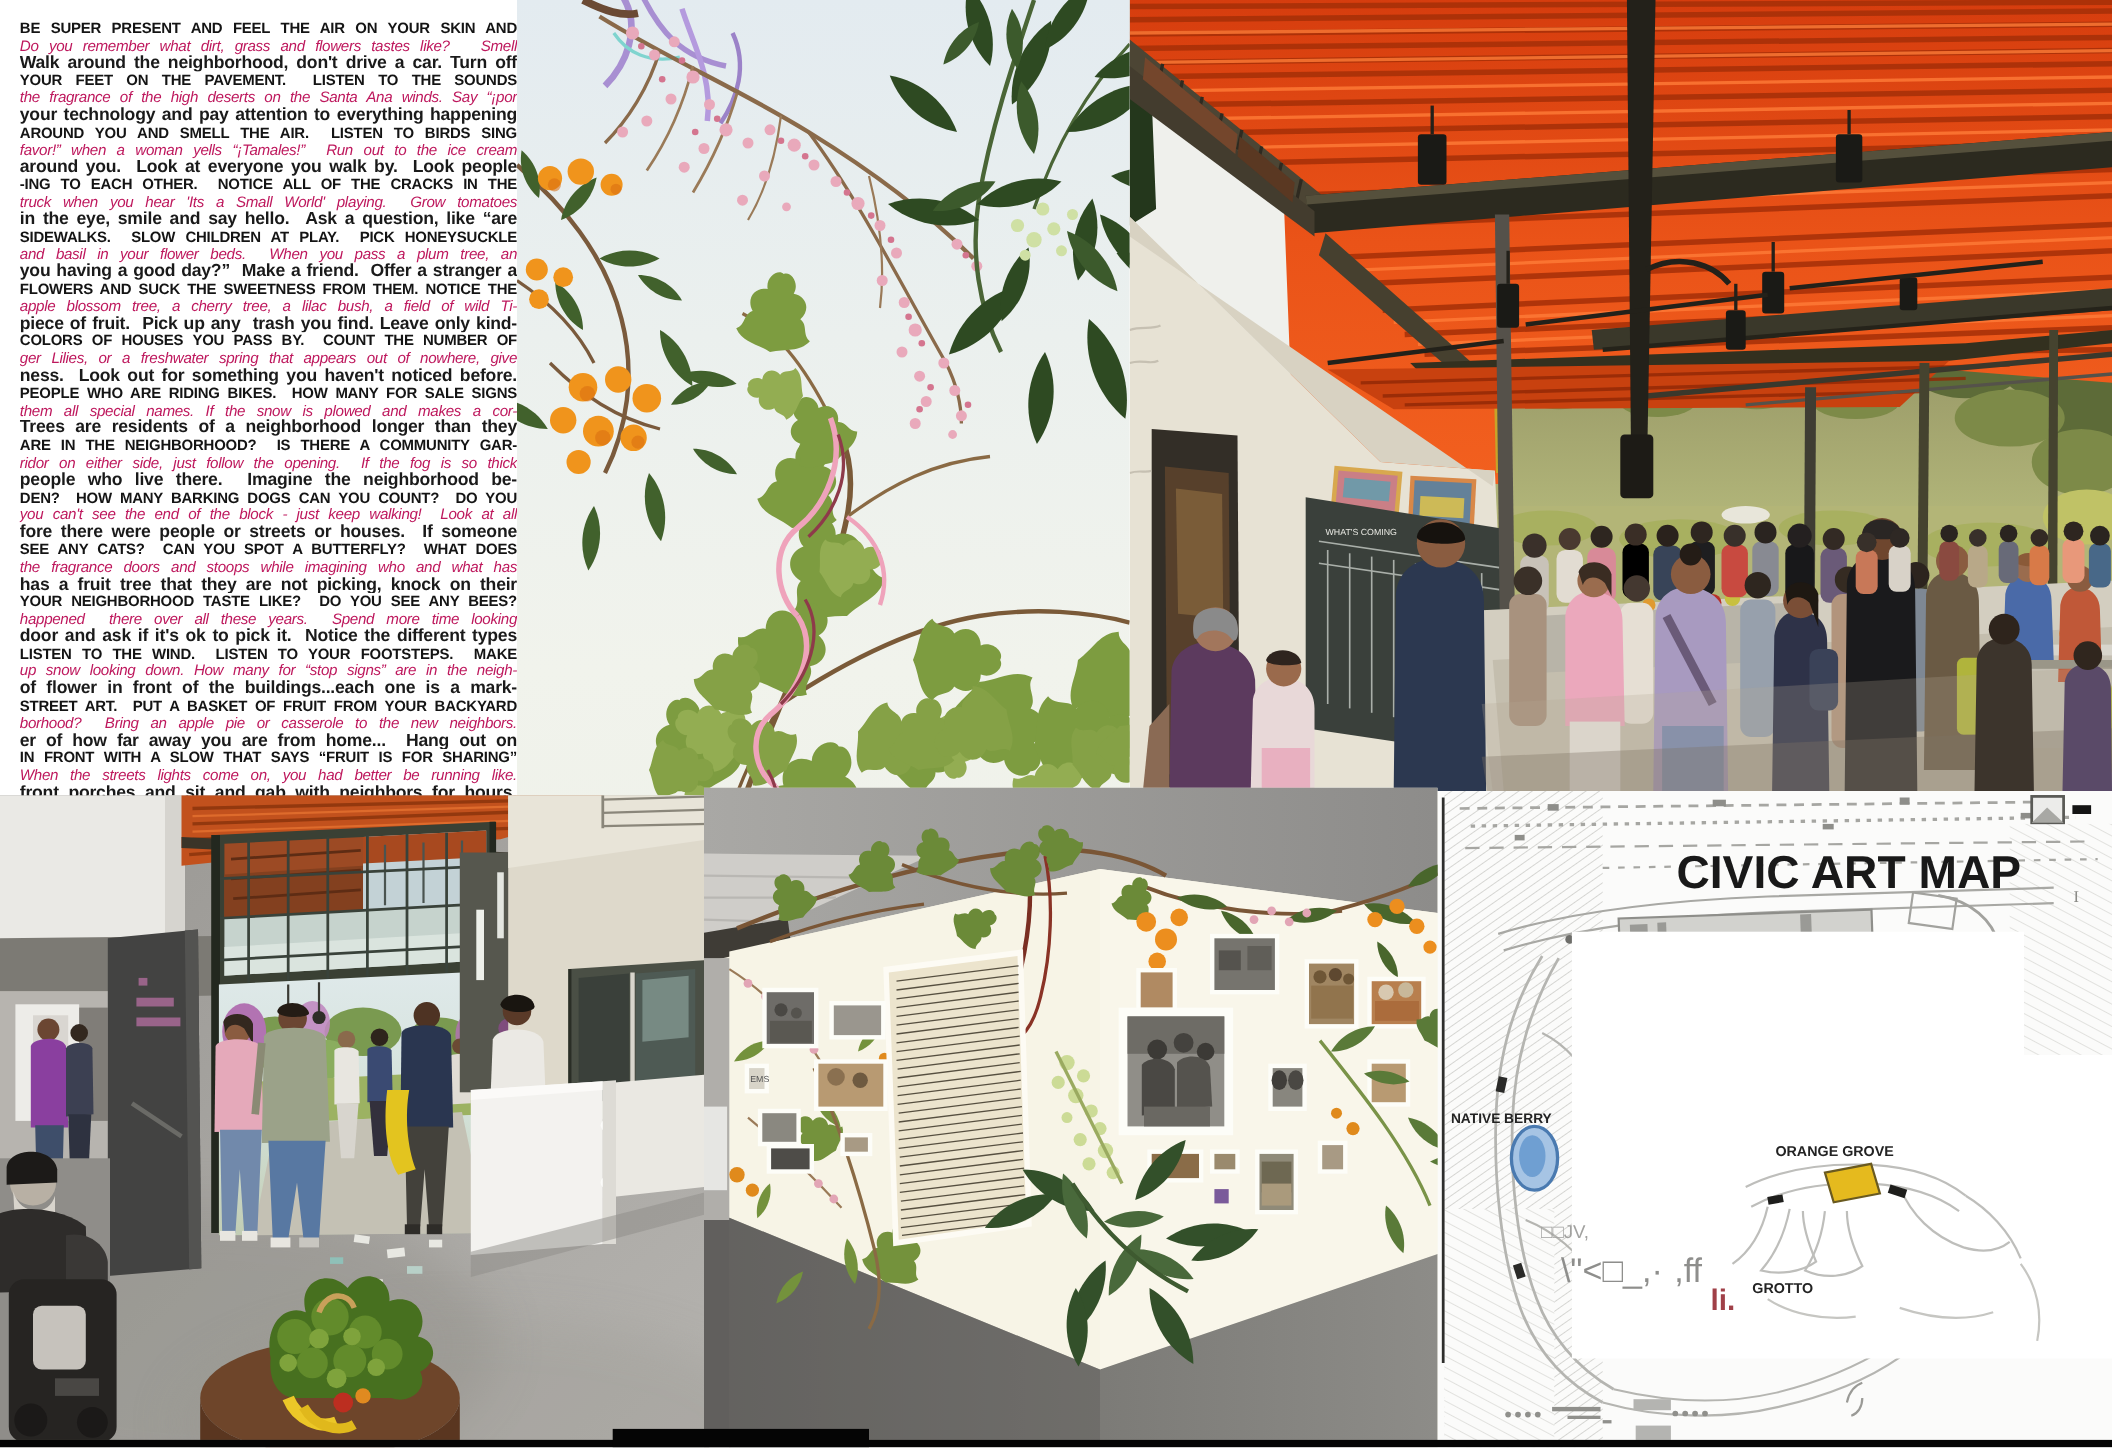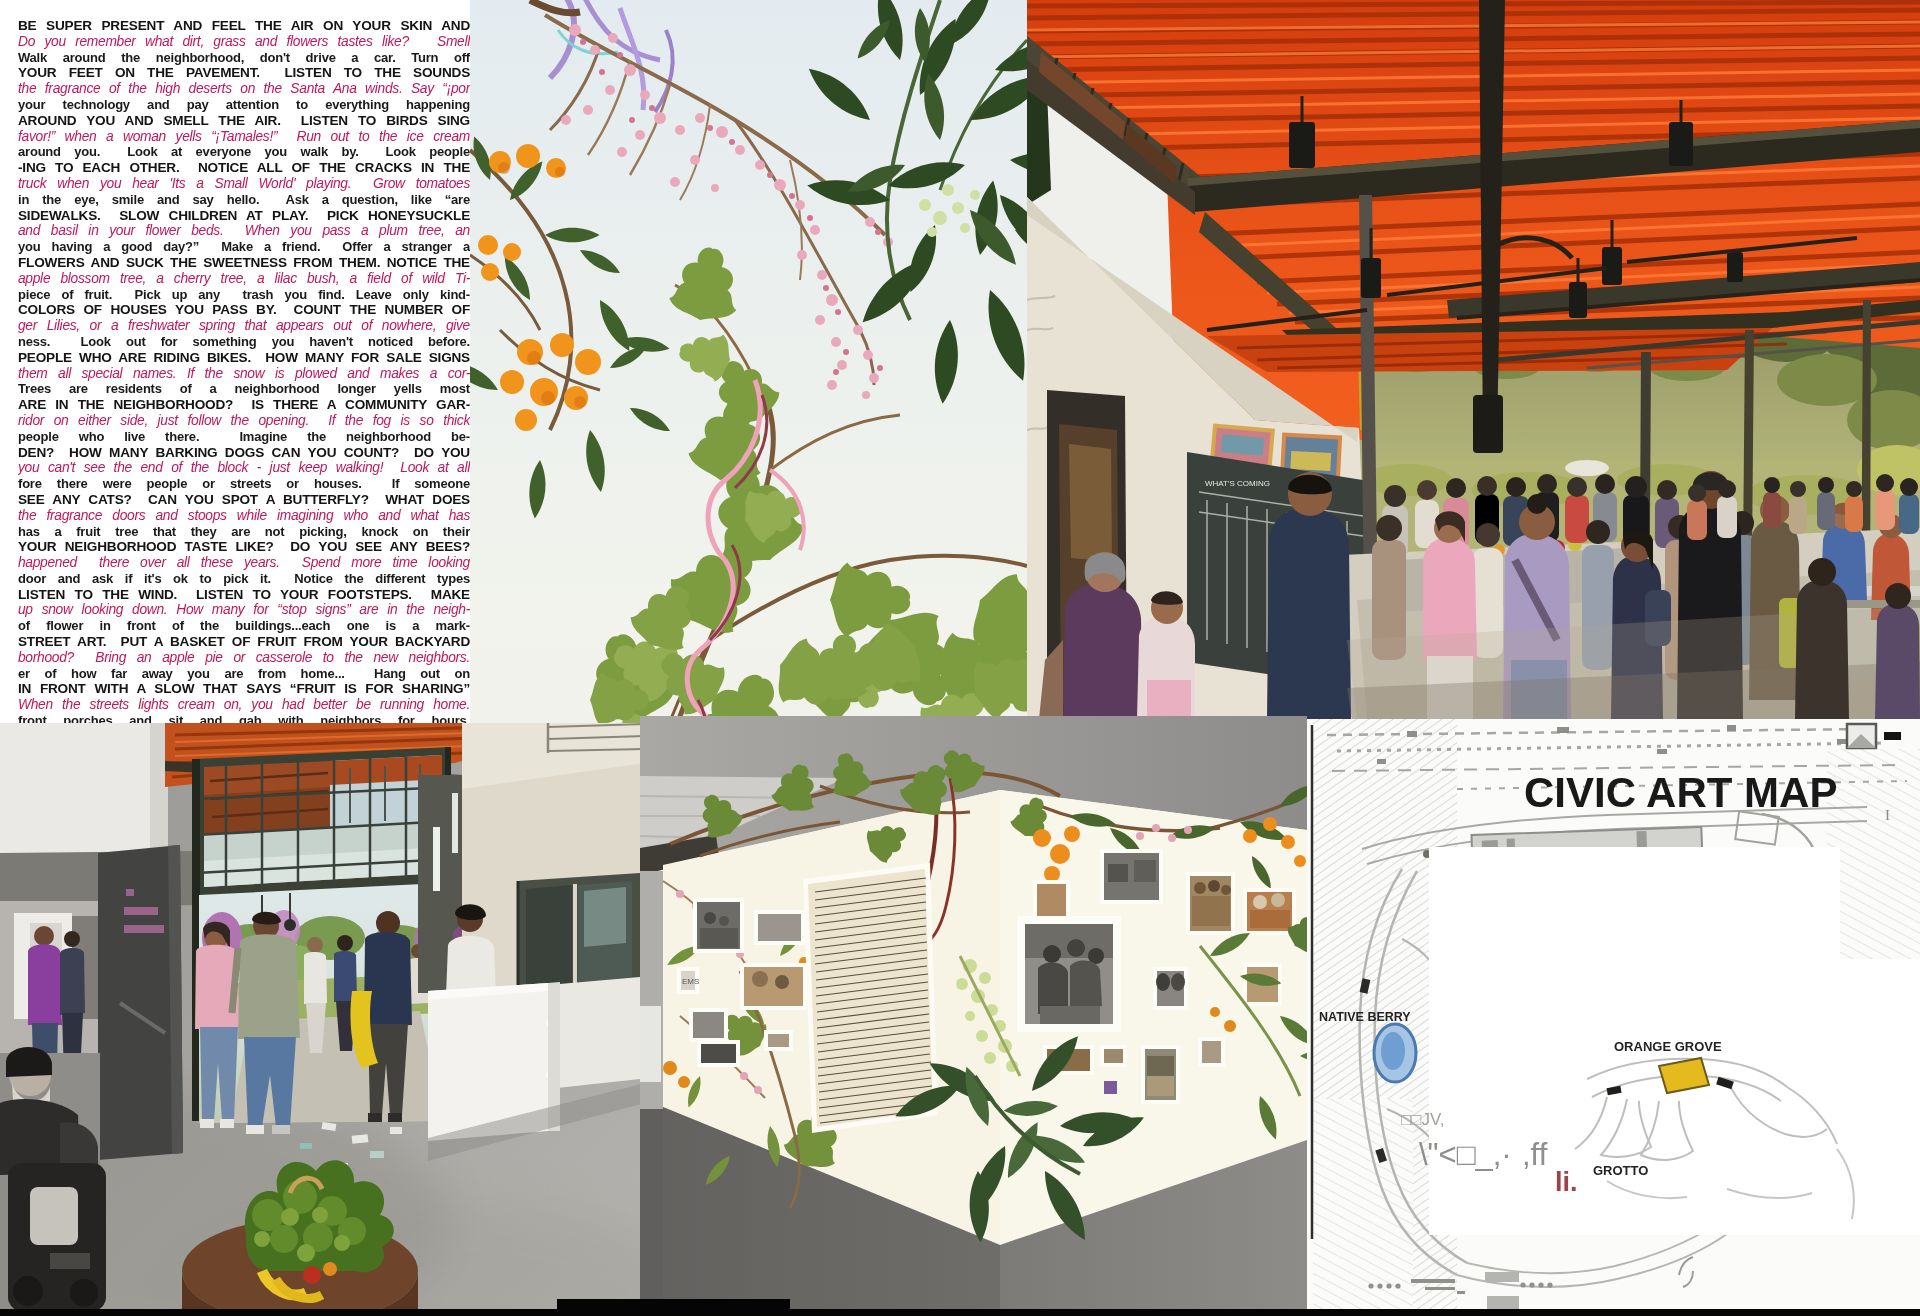--- a/index.html
+++ b/index.html
@@ -3,21 +3,21 @@
 <style>
 html,body{margin:0;padding:0;background:#ffffff;}
 #page{position:relative;width:1920px;height:1316px;background:#ffffff;overflow:hidden;font-family:"Liberation Sans",sans-serif;}
 #page *{box-sizing:border-box;}
 .abs{position:absolute;}
 
 #txt{position:absolute;left:18px;top:1px;width:452px;margin-top:17px;}
 #txt div{height:15.8px;line-height:15.8px;white-space:nowrap;overflow:hidden;text-align:justify;text-align-last:justify;}
 #txt .c{font-weight:bold;font-size:13.6px;color:#141414;letter-spacing:-0.2px;}
 #txt .i{font-style:italic;font-size:13.8px;color:#be185d;letter-spacing:-0.3px;}
-#txt .m{font-weight:bold;font-size:13px;color:#1a1a1a;letter-spacing:-0.2px;}
+#txt .m{font-weight:bold;font-size:16px;color:#1a1a1a;letter-spacing:-0.2px;}
 </style></head>
 <body>
 <div id="page">
 
 <div id="txt">
 <div class="c">BE SUPER PRESENT AND FEEL THE AIR ON YOUR SKIN AND</div>
 <div class="i">Do you remember what dirt, grass and flowers tastes like?&nbsp;&nbsp;&nbsp;Smell</div>
 <div class="m">Walk around the neighborhood, don't drive a car. Turn off</div>
 <div class="c">YOUR FEET ON THE PAVEMENT.&nbsp;&nbsp;LISTEN TO THE SOUNDS</div>
 <div class="i">the fragrance of the high deserts on the Santa Ana winds. Say “¡por</div>
@@ -32,41 +32,41 @@
 <div class="i">and basil in your flower beds.&nbsp;&nbsp;When you pass a plum tree, an</div>
 <div class="m">you having a good day?”&nbsp;&nbsp;Make a friend.&nbsp;&nbsp;Offer a stranger a</div>
 <div class="c">FLOWERS AND SUCK THE SWEETNESS FROM THEM. NOTICE THE</div>
 <div class="i">apple blossom tree, a cherry tree, a lilac bush, a field of wild Ti-</div>
 <div class="m">piece of fruit.&nbsp;&nbsp;Pick up any&nbsp;&nbsp;trash you find. Leave only kind-</div>
 <div class="c">COLORS OF HOUSES YOU PASS BY.&nbsp;&nbsp;COUNT THE NUMBER OF</div>
 <div class="i">ger Lilies, or a freshwater spring that appears out of nowhere, give</div>
 <div class="m">ness.&nbsp;&nbsp;Look out for something you haven't noticed before.</div>
 <div class="c">PEOPLE WHO ARE RIDING BIKES.&nbsp;&nbsp;HOW MANY FOR SALE SIGNS</div>
 <div class="i">them all special names. If the snow is plowed and makes a cor-</div>
-<div class="m">Trees are residents of a neighborhood longer yells most</div>
+<div class="m">Trees are residents of a neighborhood longer than they</div>
 <div class="c">ARE IN THE NEIGHBORHOOD?&nbsp;&nbsp;IS THERE A COMMUNITY GAR-</div>
 <div class="i">ridor on either side, just follow the opening.&nbsp;&nbsp;If the fog is so thick</div>
 <div class="m">people who live there.&nbsp;&nbsp;Imagine the neighborhood be-</div>
 <div class="c">DEN?&nbsp;&nbsp;HOW MANY BARKING DOGS CAN YOU COUNT?&nbsp;&nbsp;DO YOU</div>
 <div class="i">you can't see the end of the block - just keep walking!&nbsp;&nbsp;Look at all</div>
 <div class="m">fore there were people or streets or houses.&nbsp;&nbsp;If someone</div>
 <div class="c">SEE ANY CATS?&nbsp;&nbsp;CAN YOU SPOT A BUTTERFLY?&nbsp;&nbsp;WHAT DOES</div>
 <div class="i">the fragrance doors and stoops while imagining who and what has</div>
 <div class="m">has a fruit tree that they are not picking, knock on their</div>
 <div class="c">YOUR NEIGHBORHOOD TASTE LIKE?&nbsp;&nbsp;DO YOU SEE ANY BEES?</div>
 <div class="i">happened&nbsp;&nbsp;there over all these years.&nbsp;&nbsp;Spend more time looking</div>
 <div class="m">door and ask if it's ok to pick it.&nbsp;&nbsp;Notice the different types</div>
 <div class="c">LISTEN TO THE WIND.&nbsp;&nbsp;LISTEN TO YOUR FOOTSTEPS.&nbsp;&nbsp;MAKE</div>
 <div class="i">up snow looking down. How many for “stop signs” are in the neigh-</div>
 <div class="m">of flower in front of the buildings...each one is a mark-</div>
 <div class="c">STREET ART.&nbsp;&nbsp;PUT A BASKET OF FRUIT FROM YOUR BACKYARD</div>
 <div class="i">borhood?&nbsp;&nbsp;Bring an apple pie or casserole to the new neighbors.</div>
 <div class="m">er of how far away you are from home...&nbsp;&nbsp;Hang out on</div>
 <div class="c">IN FRONT WITH A SLOW THAT SAYS “FRUIT IS FOR SHARING”</div>
-<div class="i">When the streets lights cream on, you had better be running home.</div>
+<div class="i">When the streets lights come on, you had better be running like.</div>
 <div class="m">front porches and sit and gab with neighbors for hours.</div>
 </div>
 
 <svg class="abs" style="left:470px;top:0" width="557" height="870" viewBox="0 0 557 870">
 <defs>
 <linearGradient id="botbg" x1="0" y1="0" x2="0" y2="1">
 <stop offset="0" stop-color="#e3ebf0"></stop>
           <stop offset="0.35" stop-color="#ebf0ee"></stop>
           <stop offset="0.7" stop-color="#f1f3ec"></stop>
           <stop offset="1" stop-color="#eef1e9"></stop>

